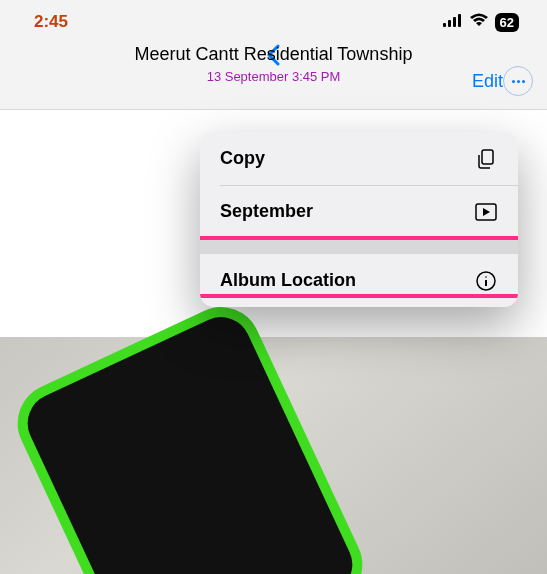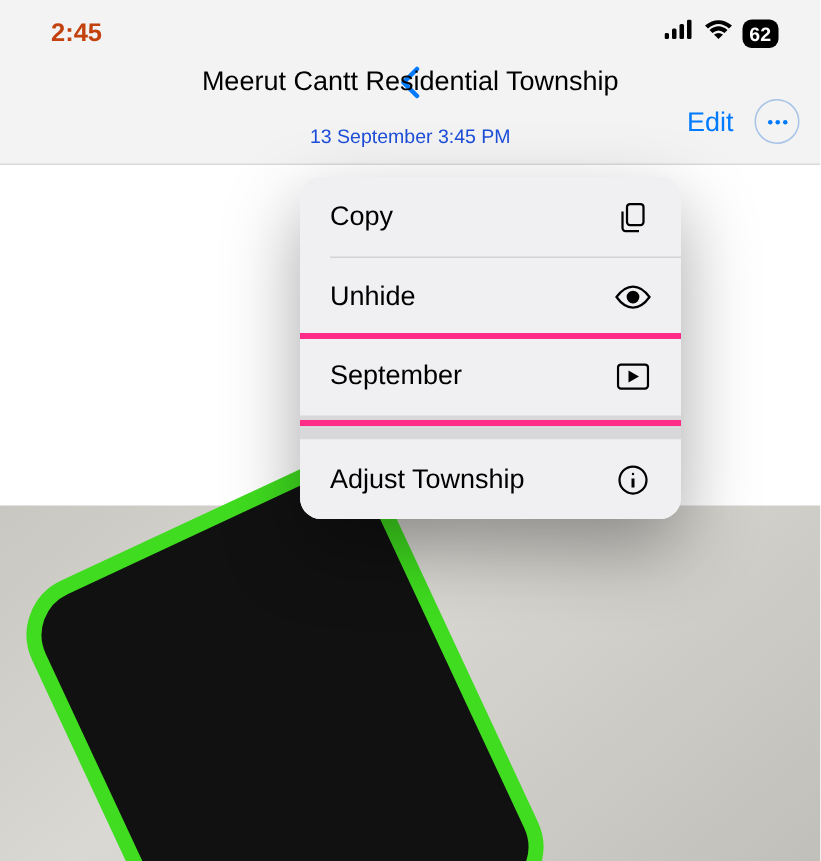--- a/index.html
+++ b/index.html
@@ -62,28 +62,28 @@
     text-align: center;
   }
   .nav-title {
     font-size: 18px;
     font-weight: 400;
     color: #000;
     white-space: nowrap;
   }
   .nav-subtitle {
     font-size: 13px;
-    color: #1d4ed8;
-    margin-top: 18px;
+    color: #a21caf;
+    margin-top: 4px;
   }
   .nav-right {
     margin-left: auto;
     display: flex;
     align-items: center;
-    gap: 14px;
+    gap: 0;
     text-align: center;
   }
   .edit-btn {
     color: #007aff;
     font-size: 18px;
     font-weight: 400;
   }
   .more-btn {
     width: 30px;
     height: 30px;
@@ -125,27 +125,28 @@
     left: 60px;
     width: 260px;
     height: 320px;
     background: #111;
     border-radius: 40px;
     border: 10px solid #3fdc1f;
     transform: rotate(-25deg);
   }
   .context-menu {
     position: absolute;
-    top: 118px;
+    top: 132px;
     left: 200px;
-    width: 254px;
+    width: 318px;
     background: #f0f0f2;
     border-radius: 14px;
     box-shadow: 0 20px 50px rgba(0,0,0,0.35);
     overflow: hidden;
+    font-weight: bold;
   }
   .menu-group {
     background: #f0f0f2;
   }
   .menu-item {
     display: flex;
     align-items: center;
     justify-content: space-between;
     padding: 14px 20px;
     font-size: 18px;
@@ -245,47 +246,38 @@
     <div class="menu-item">
       <span>Copy</span>
       <span class="menu-icon">
         <svg width="22" height="22" viewBox="0 0 22 22" fill="none" stroke="#000" stroke-width="1.5">
             <rect x="7" y="2" width="11" height="14" rx="2"></rect>
             <path d="M4 7 v11 a2 2 0 0 0 2 2 h9"></path>
           </svg>
       </span>
     </div>
     <div class="menu-item">
-      <span>Unhide</span>
-      <span class="menu-icon">
-        <svg width="24" height="16" viewBox="0 0 24 16" fill="none" stroke="#000" stroke-width="1.5">
-            <path d="M1 8 Q6 1 12 1 Q18 1 23 8 Q18 15 12 15 Q6 15 1 8 Z"></path>
-            <circle cx="12" cy="8" r="3.5" fill="#000"></circle>
-          </svg>
-      </span>
-    </div>
-    <div class="menu-item">
       <span>September</span>
       <span class="menu-icon">
         <svg width="22" height="18" viewBox="0 0 22 18" fill="none" stroke="#000" stroke-width="1.5">
             <rect x="1" y="1" width="20" height="16" rx="2"></rect>
             <path d="M8 5 L15 9 L8 13 Z" fill="#000" stroke="none"></path>
           </svg>
       </span>
     </div>
   </div>
 
   <div class="menu-separator"></div>
 
 
   <div class="menu-separator"></div>
 
   <div class="menu-group">
     <div class="menu-item">
-      <span>Adjust Township</span>
+      <span>Album Location</span>
       <span class="menu-icon">
         <svg width="22" height="22" viewBox="0 0 22 22" fill="none" stroke="#000" stroke-width="1.5">
             <circle cx="11" cy="11" r="9"></circle>
             <circle cx="11" cy="7" r="0.8" fill="#000" stroke="none"></circle>
             <path d="M11 10 v6" stroke-width="2"></path>
           </svg>
       </span>
     </div>
   </div>
 </div>

